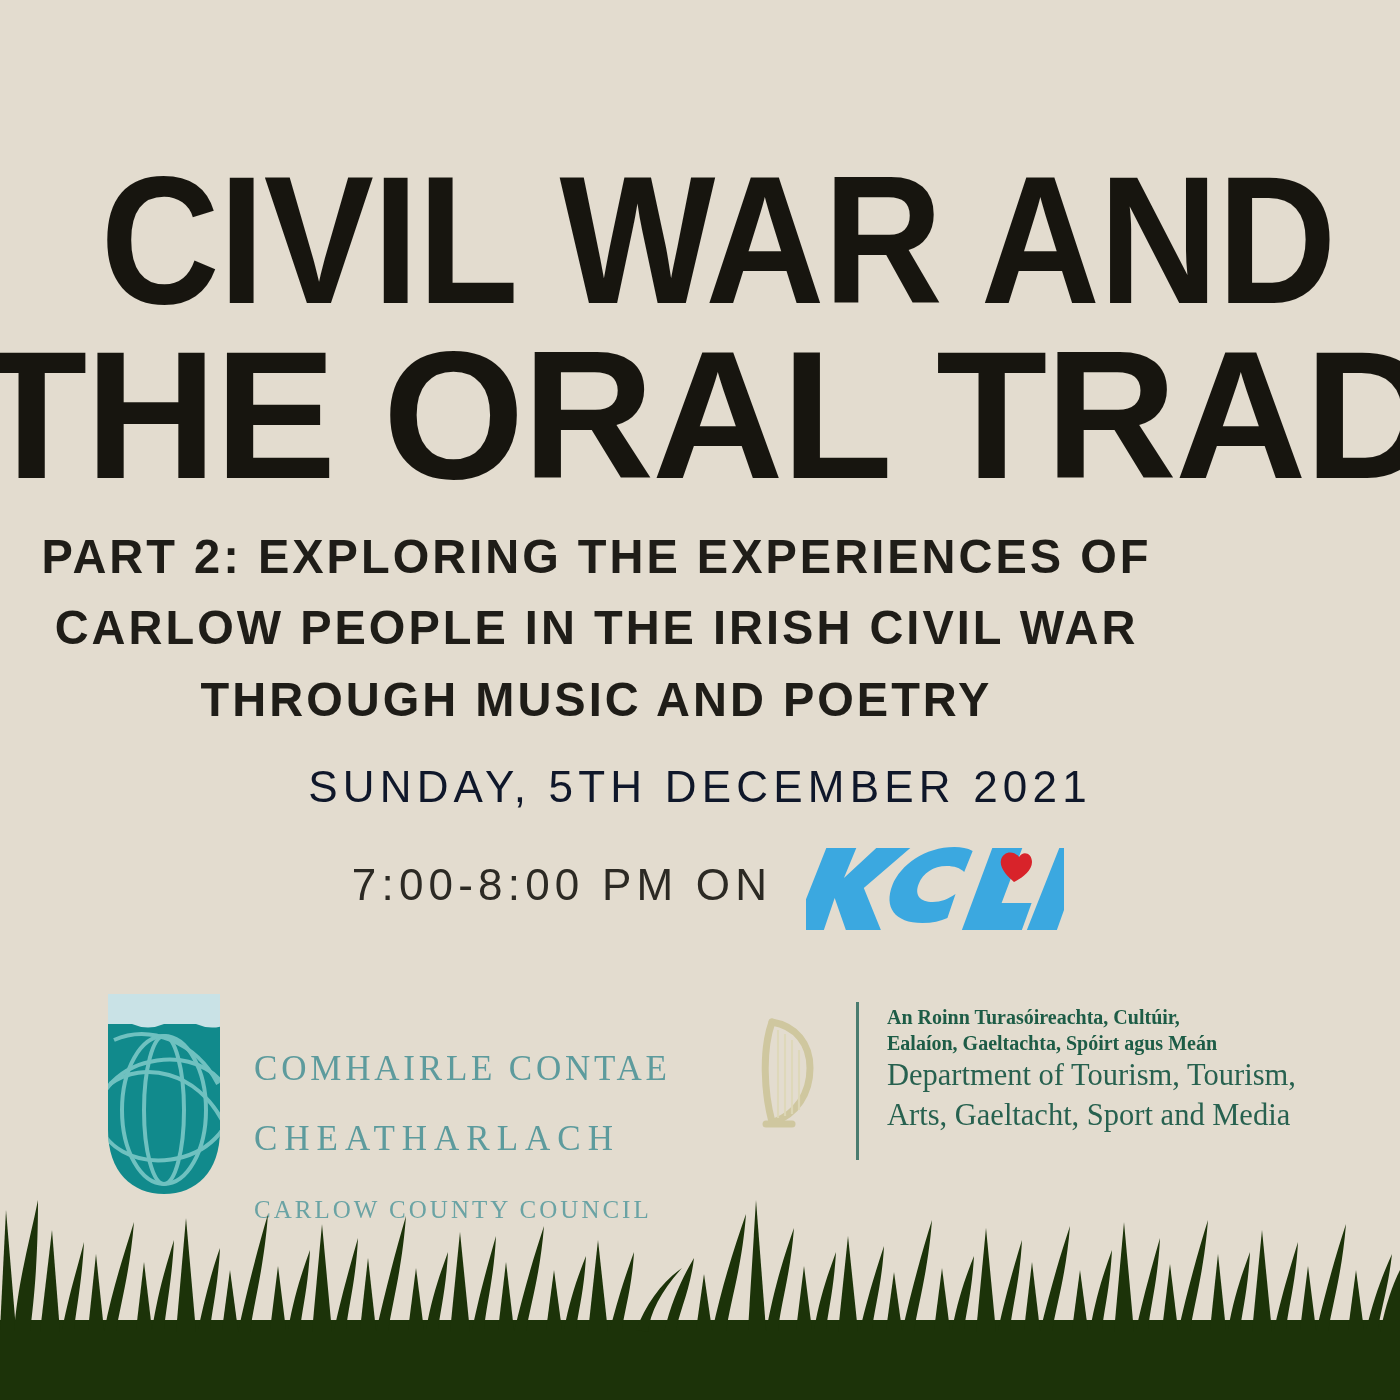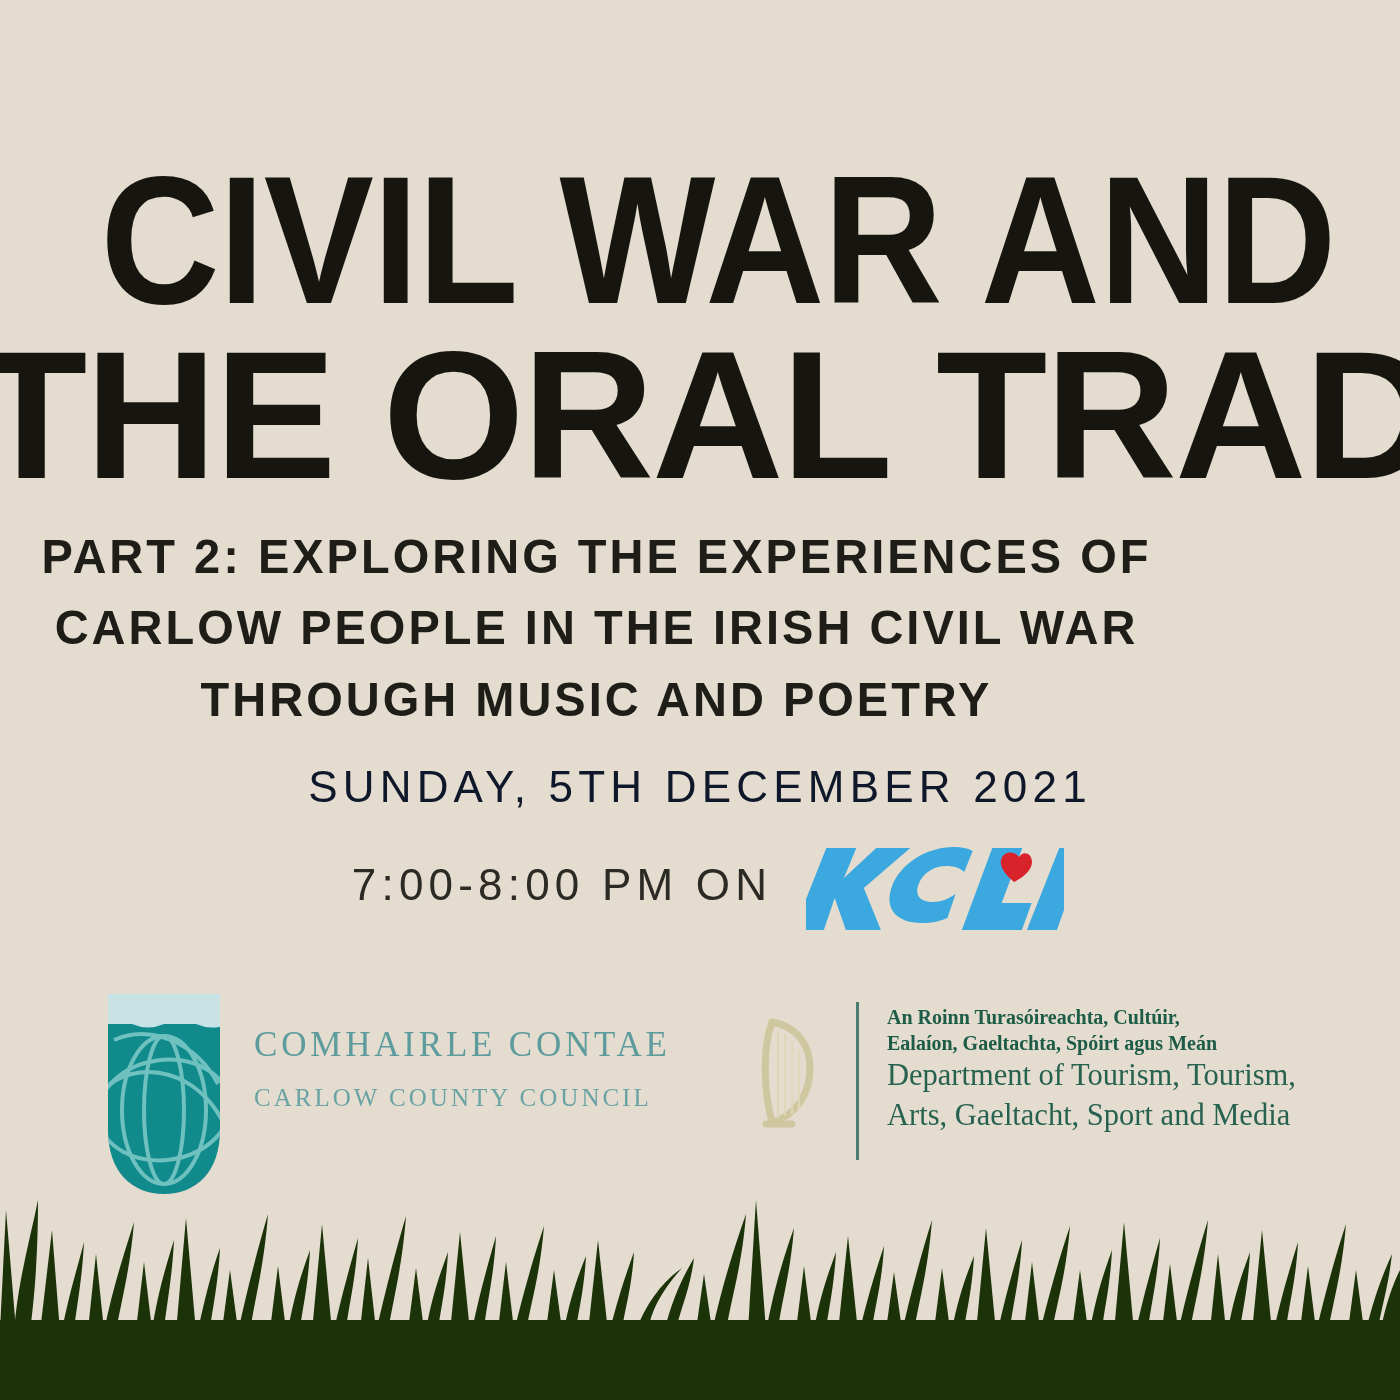--- a/index.html
+++ b/index.html
@@ -145,25 +145,26 @@
   .carlow-l1, .carlow-l2 {
     display: block;
     color: #5d9b9d;
     font-family: "Liberation Serif", serif;
     font-weight: 400;
     font-size: 35px;
     letter-spacing: 3.8px;
     line-height: 1.32;
     text-transform: uppercase;
     white-space: nowrap;
+    margin-top: 24px;
   }
   .carlow-l2 { letter-spacing: 7.0px; }
   .carlow-l3 {
     display: block;
-    margin-top: 16px;
+    margin-top: 34px;
     color: #6aa3a4;
     font-family: "Liberation Serif", serif;
     font-weight: 400;
     font-size: 25px;
     letter-spacing: 3.0px;
     text-transform: uppercase;
     white-space: nowrap;
   }
 
   
@@ -283,20 +284,21 @@
               <ellipse cx="64" cy="130" rx="20" ry="74"></ellipse>
               <ellipse cx="64" cy="130" rx="66" ry="50" transform="rotate(-8 64 130)"></ellipse>
               <path d="M14 60 C50 44 96 62 118 104"></path>
               <path d="M10 104 C44 80 96 92 122 140"></path>
             </g>
           </g>
         </svg>
       </div>
       <div class="carlow-text">
         <span class="carlow-l1">COMHAIRLE CONTAE</span>
+        <span class="carlow-l2">CHEATHARLACH</span>
         <span class="carlow-l3">CARLOW COUNTY COUNCIL</span>
       </div>
     </div>
 
     <div class="dept-logo">
       <div class="harp-mark">
         <svg viewBox="0 0 70 125" width="70" height="125" aria-hidden="true">
           <g fill="none" stroke="#cfc79f" stroke-width="7" stroke-linecap="round">
             <path d="M20 12 C10 40 12 82 20 112"></path>
             <path d="M20 12 C44 16 58 34 58 58 C58 84 44 104 22 112"></path>

